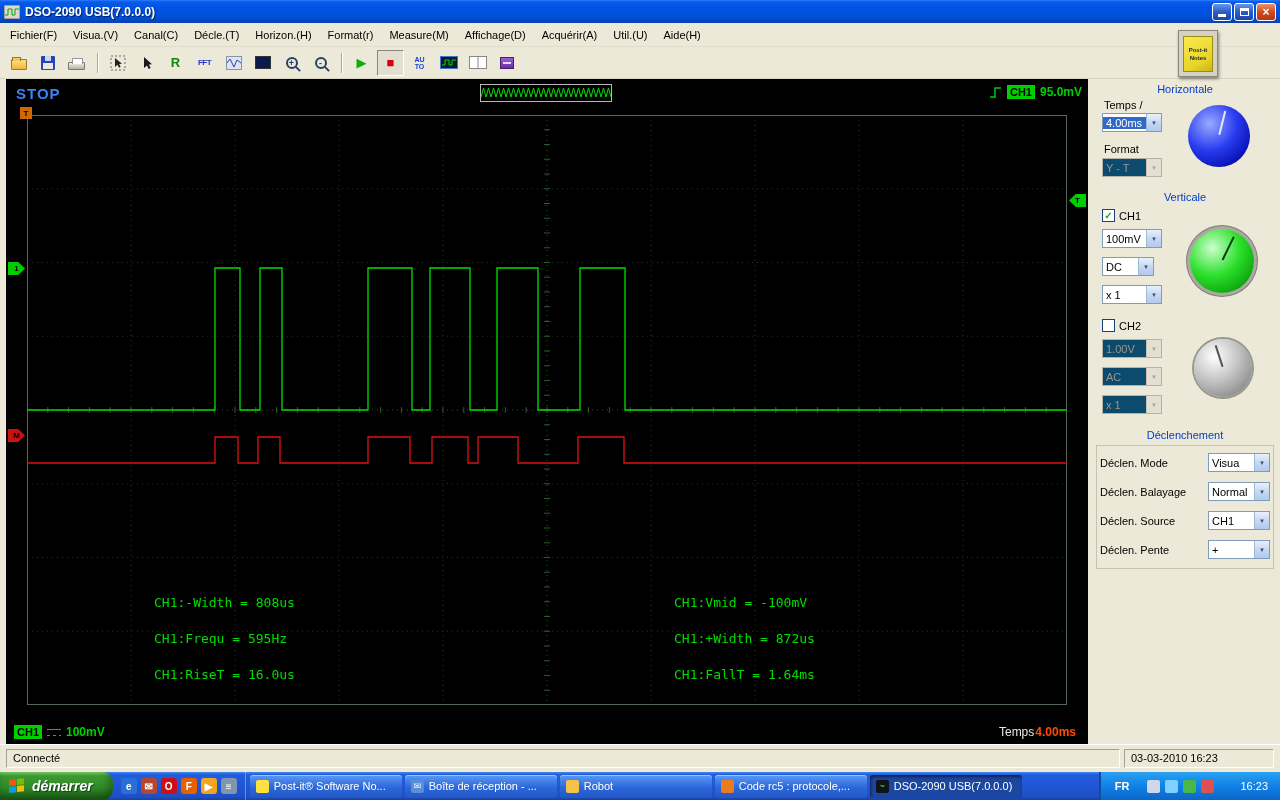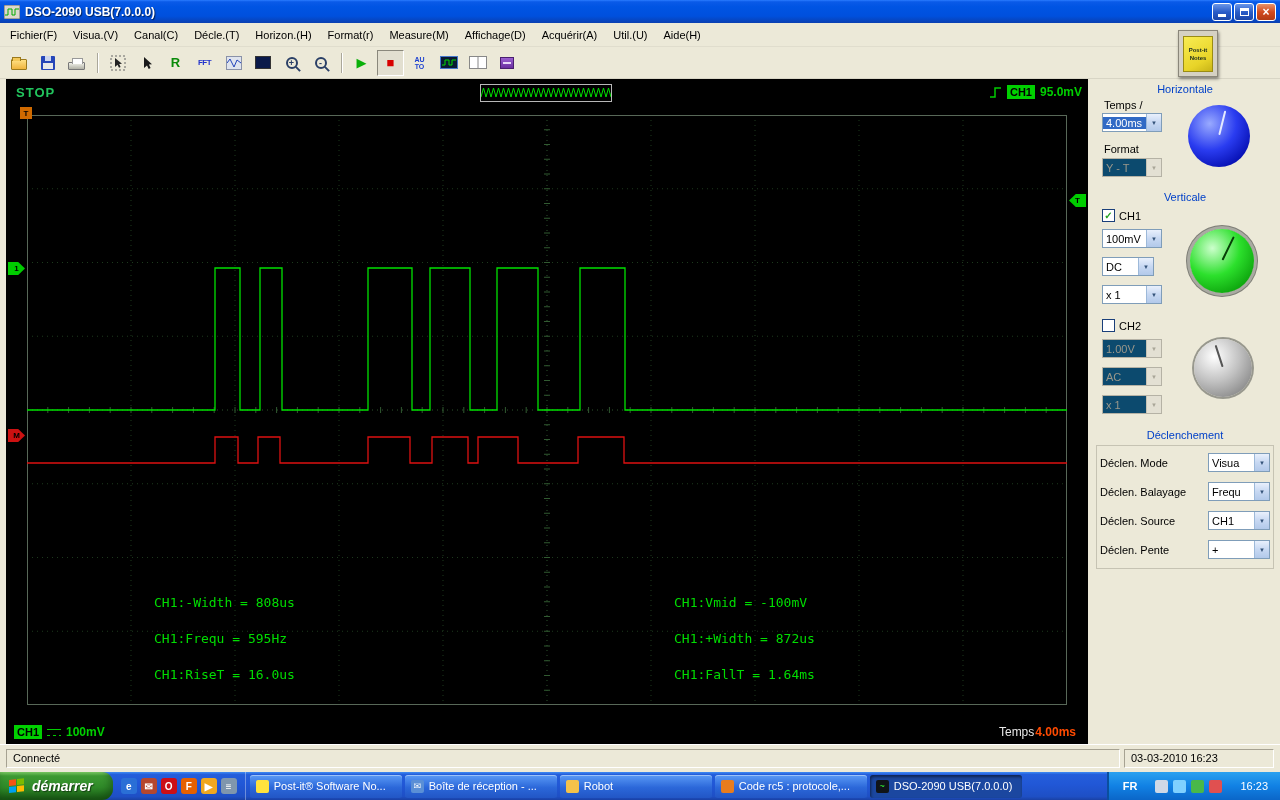--- a/index.html
+++ b/index.html
@@ -42,21 +42,21 @@
   .xybox{width:16px;height:13px;background:#0a1a4a;border:1px solid #333}
   .setbook{width:14px;height:12px;background:linear-gradient(#9a5fd0,#6a2fa0);border:1px solid #4a1f70;position:relative}
   .setbook::before{content:'';position:absolute;left:2px;top:4px;right:2px;height:2px;background:#e8d8f8}
 
   
   .postit{position:absolute;right:62px;top:30px;width:40px;height:47px;background:#d5d1c3;border:1px solid #8a867a;box-shadow:1px 2px 3px rgba(0,0,0,.45);z-index:6;display:flex;align-items:center;justify-content:center}
   .postit .pad{width:30px;height:36px;background:linear-gradient(150deg,#f8ec52,#e8d428 70%,#c8b418);border:1px solid #9a8c14;display:flex;flex-direction:column;align-items:center;justify-content:center;font-size:6px;font-weight:bold;color:#203020;text-align:center;line-height:8px}
 
   
   .scope-area{position:absolute;left:6px;top:79px;width:1082px;height:665px;background:#000}
-  .stop-label{position:absolute;left:10px;top:6px;color:#22c55e;font-weight:bold;font-size:13px;letter-spacing:1px}
+  .stop-label{position:absolute;left:10px;top:6px;color:#3b82f6;font-weight:bold;font-size:15px;letter-spacing:1px}
   .preview{position:absolute;left:474px;top:5px;width:132px;height:18px;background:#000;border:1px solid #b8b8b8}
   .trig-readout{position:absolute;right:6px;top:6px;display:flex;align-items:center;gap:5px}
   .ch-badge{background:#00d000;color:#000;font-weight:bold;font-size:11px;padding:0 3px;line-height:14px}
   .green-text{color:#00d000;font-weight:bold;font-size:12px}
   #scope-svg{position:absolute;left:21px;top:36px}
   #scope-svg .grid{stroke:#1d3a1d;stroke-dasharray:1 4}
   #scope-svg .gridc{stroke:#2c522c;stroke-dasharray:1 4}
   #scope-svg .tick{stroke:#315a31}
   #scope-svg .gridborder{fill:none;stroke:#586858}
   .marker{position:absolute;width:17px;height:13px;font-size:8px;font-weight:bold;color:#000;display:flex;align-items:center;justify-content:center}
@@ -119,21 +119,21 @@
   .tasks{flex:1;display:flex;align-items:center;gap:3px;padding:14px 4px;overflow:hidden}
   .task-btn{width:152px;height:23px;border-radius:3px;display:flex;align-items:center;gap:5px;padding:0 6px;color:#fff;
     background:linear-gradient(180deg,#5a9af6,#2b67d9 55%,#2256c5);box-shadow:inset 0 1px 0 rgba(255,255,255,.4);white-space:nowrap}
   .task-btn.active{background:#1b47a0;box-shadow:inset 1px 2px 3px rgba(0,0,0,.5)}
   .task-ic{width:13px;height:13px;border-radius:2px;flex:none;display:inline-flex;align-items:center;justify-content:center;font-size:9px}
   .task-label{overflow:hidden;text-overflow:ellipsis}
   .tray{display:flex;align-items:center;gap:18px;padding:0 12px 0 14px;color:#fff;
     background:linear-gradient(180deg,#2aa1f0,#1181e4 50%,#0b66c8);border-left:2px solid #0a4f9e}
   .tray-ic{width:13px;height:13px;border-radius:2px;display:inline-block}
   .tray-lang{font-weight:bold}
-  .tray-time{margin-left:0}
+  .tray-time{margin-left:8px}
 </style>
 </head>
 <body>
 
 <div class="titlebar">
   <svg width="16" height="14">
       <rect width="16" height="14" fill="#dcd8cc" stroke="#666"></rect>
       <polyline points="1,10 4,10 4,4 8,4 8,10 11,10 11,4 15,4" stroke="#0a0" fill="none"></polyline>
     </svg>
   <span class="apptitle">DSO-2090 USB(7.0.0.0)</span>
@@ -458,21 +458,21 @@
       <div class="trig-row">
         <span class="plabel2">Déclen. Mode</span>
         <div class="combo trig-combo">
           <span class="val">Visua</span>
           <span class="btn">▼</span>
         </div>
       </div>
       <div class="trig-row">
         <span class="plabel2">Déclen. Balayage</span>
         <div class="combo trig-combo">
-          <span class="val">Frequ</span>
+          <span class="val">Normal</span>
           <span class="btn">▼</span>
         </div>
       </div>
       <div class="trig-row">
         <span class="plabel2">Déclen. Source</span>
         <div class="combo trig-combo">
           <span class="val">CH1</span>
           <span class="btn">▼</span>
         </div>
       </div>

